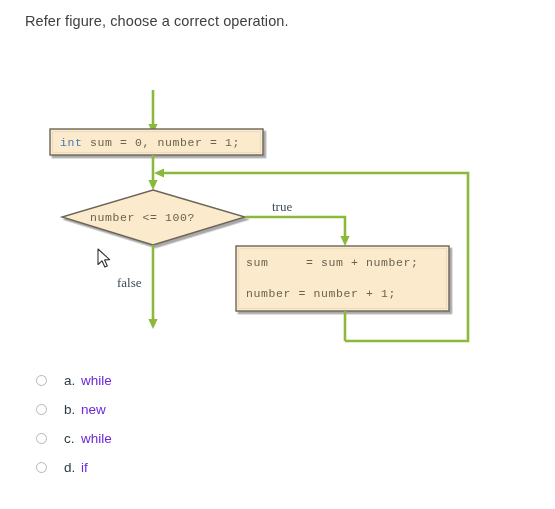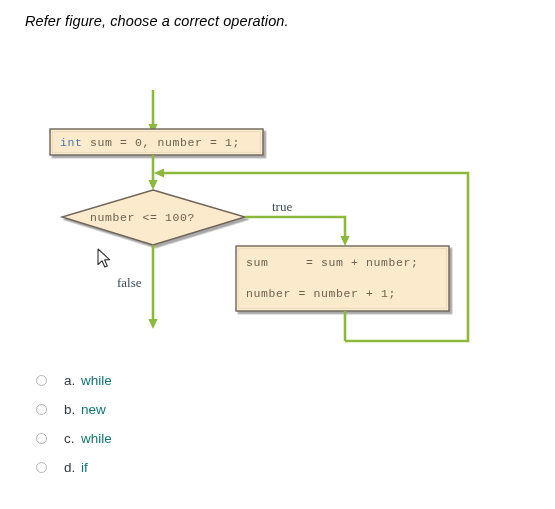--- a/index.html
+++ b/index.html
@@ -16,24 +16,23 @@
     color: #2d3b45;
   }
 
   
   #question-text {
     position: absolute;
     left: 25px;
     top: 11px;
     font-size: 14.5px;
     line-height: 20px;
-    color: #000000;
+    color: #404040;
     letter-spacing: 0.1px;
     white-space: nowrap;
-    font-style: italic;
   }
 
   
   #figure {
     position: absolute;
     left: 0;
     top: 70px;
     width: 555px;
     height: 290px;
   }
@@ -81,21 +80,21 @@
   }
   .option-letter {
     font-size: 13.5px;
     color: #2d3b45;
     margin-left: 17px;
     width: 17px;
     flex: 0 0 auto;
   }
   .option-label {
     font-size: 13.5px;
-    color: #0f766e;
+    color: #6d28d9;
   }
 
   
   #mouse-cursor {
     position: absolute;
     left: 97px;
     top: 178px;
     width: 16px;
     height: 22px;
     pointer-events: none;

